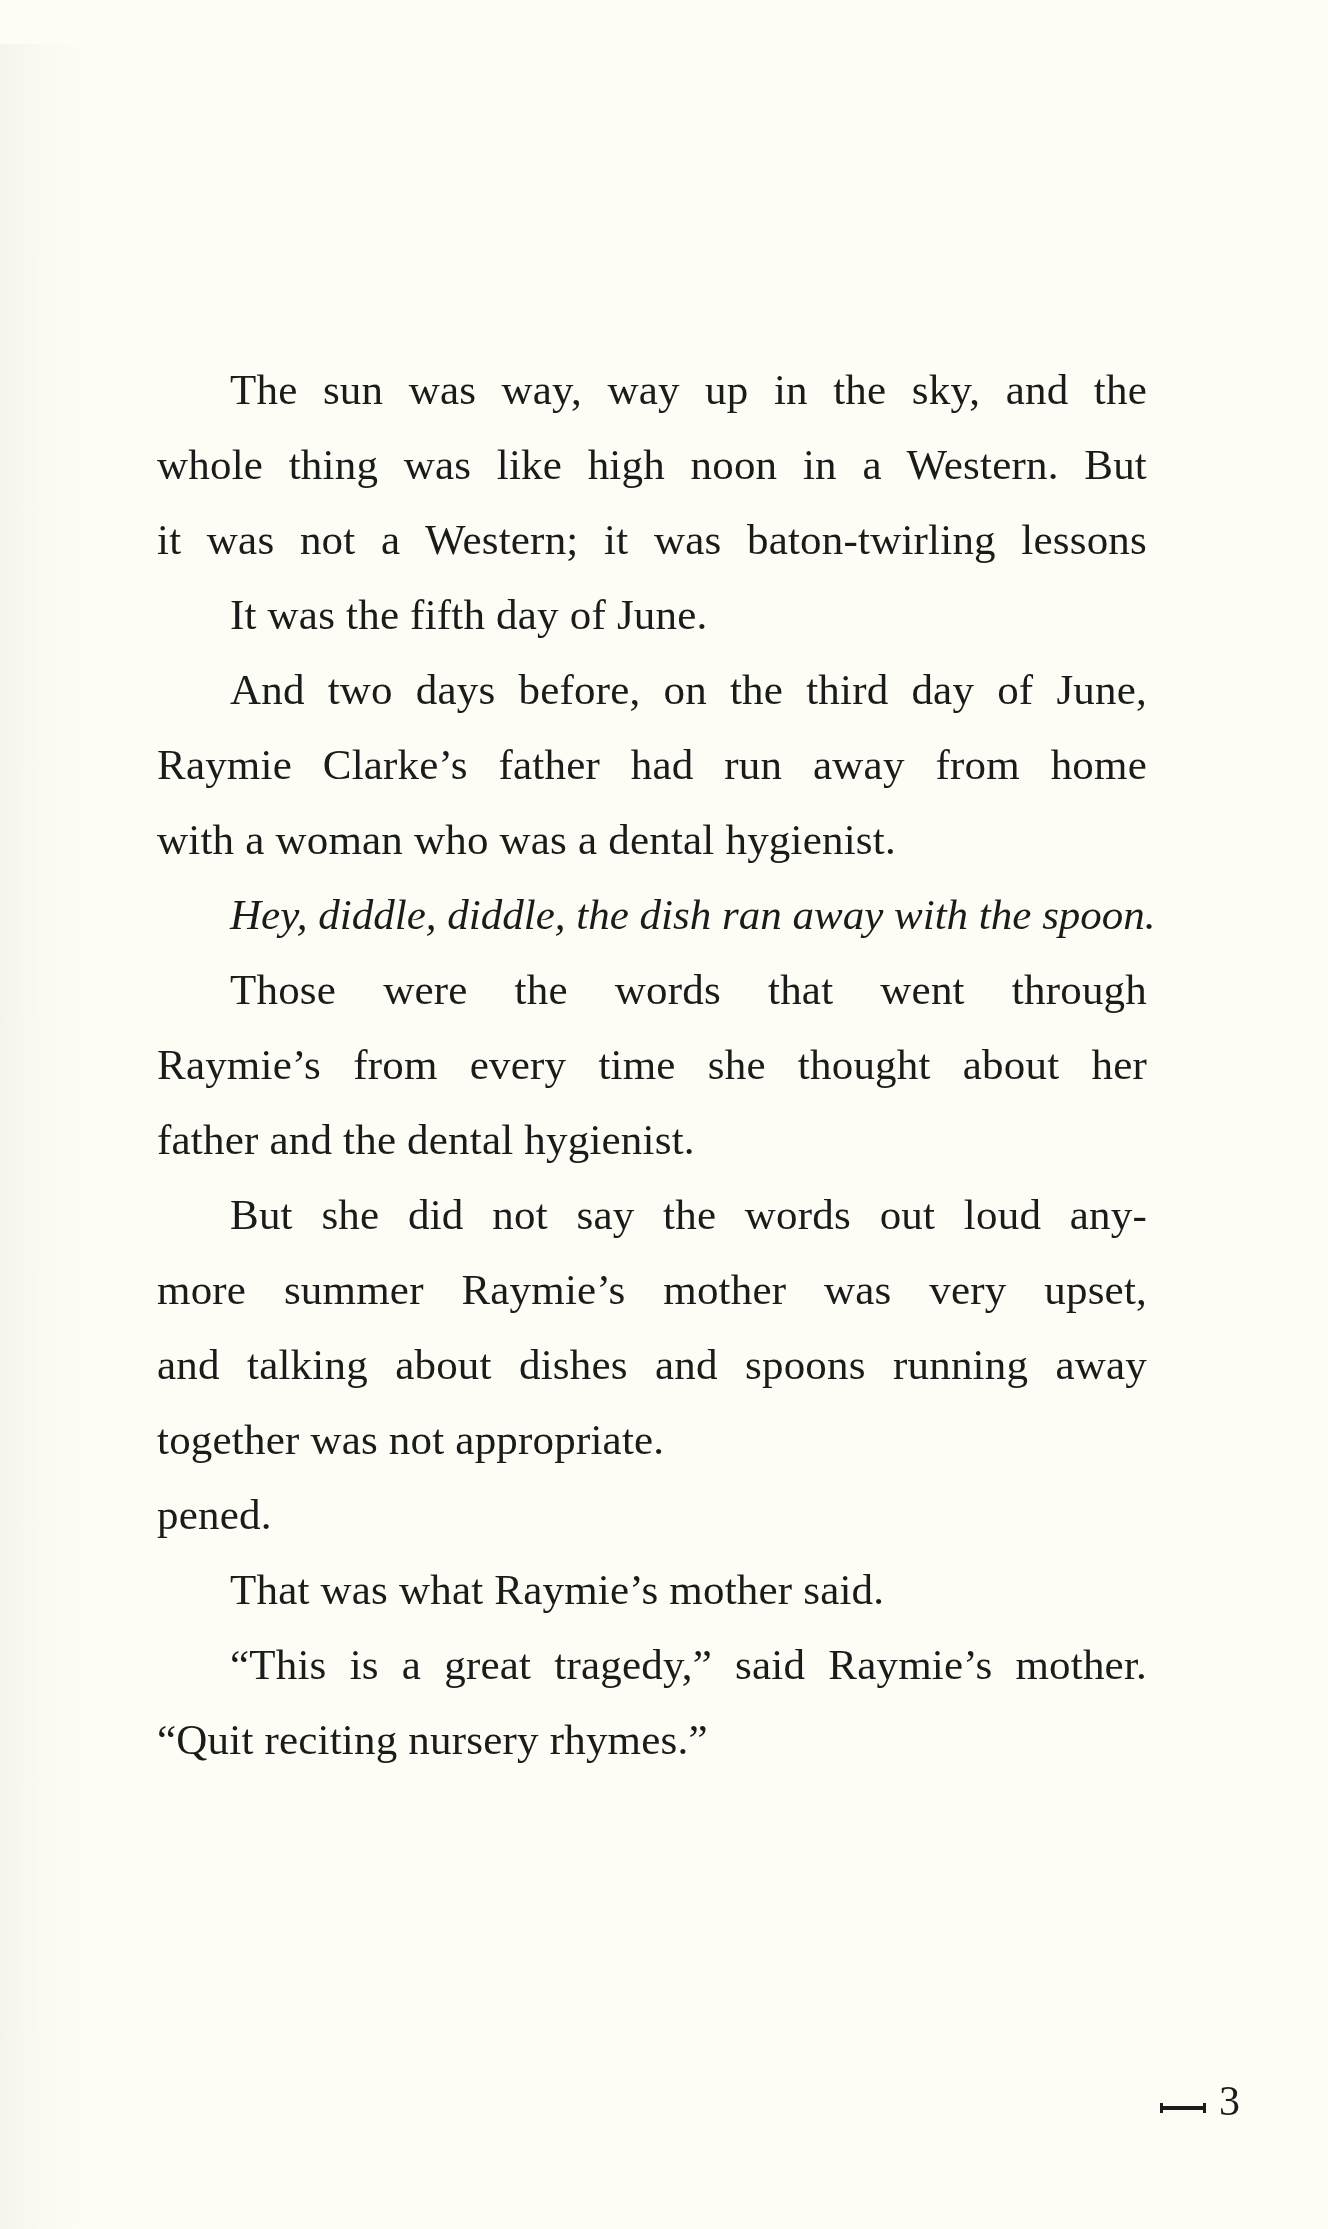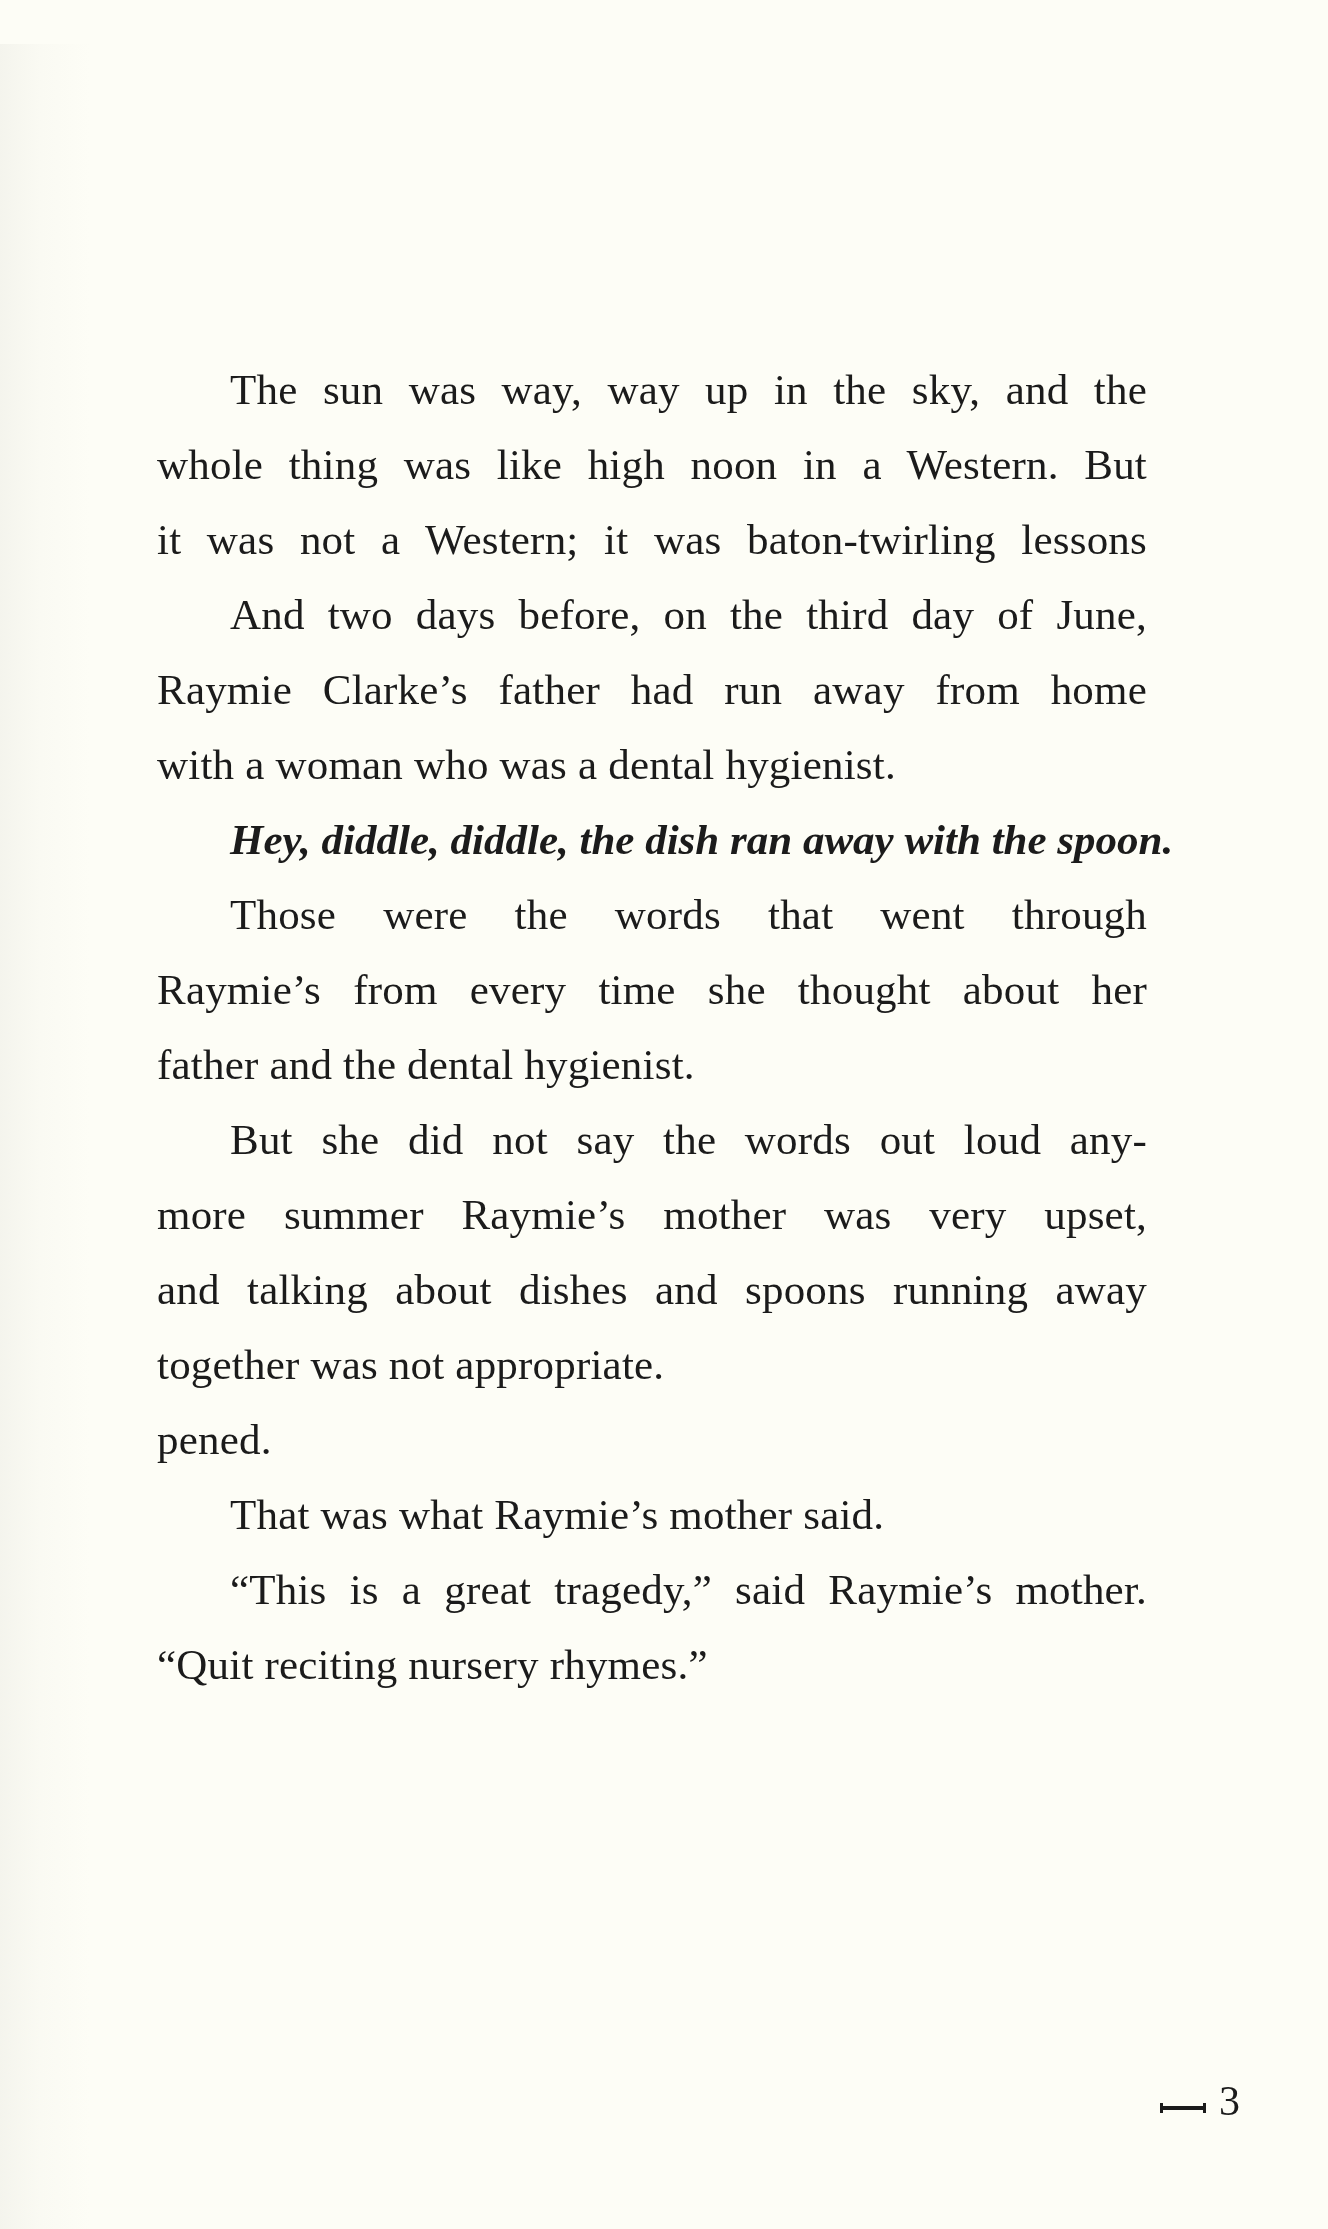--- a/index.html
+++ b/index.html
@@ -43,21 +43,20 @@
   .last {
     text-align: left;
     white-space: nowrap;
   }
   .ind {
     padding-left: 73px;
   }
   .it {
     font-style: italic;
     letter-spacing: 0px;
-    font-weight: bold;
   }
   .folio {
     position: absolute;
     top: 2036px;
     left: 1160px;
     display: flex;
     align-items: center;
     gap: 13px;
     color: #1b1b1b;
   }
@@ -91,20 +90,23 @@
 
   <div class="text-block">
 
     <div>
       <p class="ln ind just">The sun was way, way up in the sky, and the</p>
       <p class="ln just">whole thing was like high noon in a Western. But</p>
       <p class="ln just">it was not a Western; it was baton-twirling lessons</p>
     </div>
 
 
+    <div>
+      <p class="ln ind last">It was the fifth day of June.</p>
+    </div>
 
     <div>
       <p class="ln ind just">And two days before, on the third day of June,</p>
       <p class="ln just">Raymie Clarke’s father had run away from home</p>
       <p class="ln last">with a woman who was a dental hygienist.</p>
     </div>
 
     <div>
       <p class="ln ind last it">Hey, diddle, diddle, the dish ran away with the spoon.</p>
     </div>

